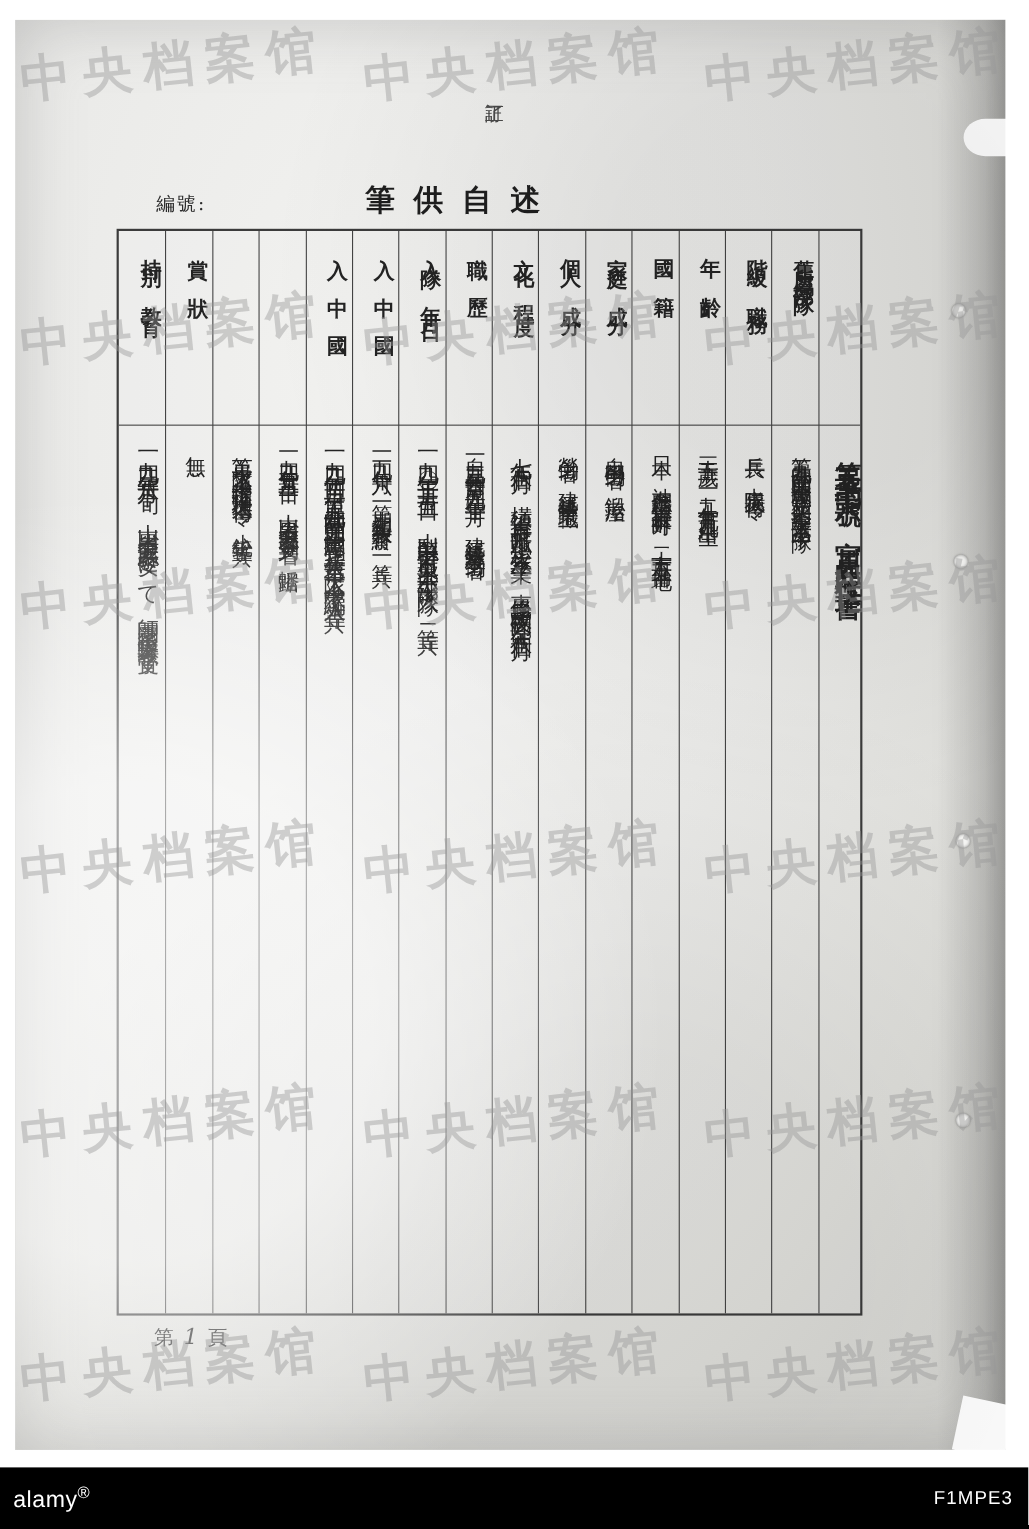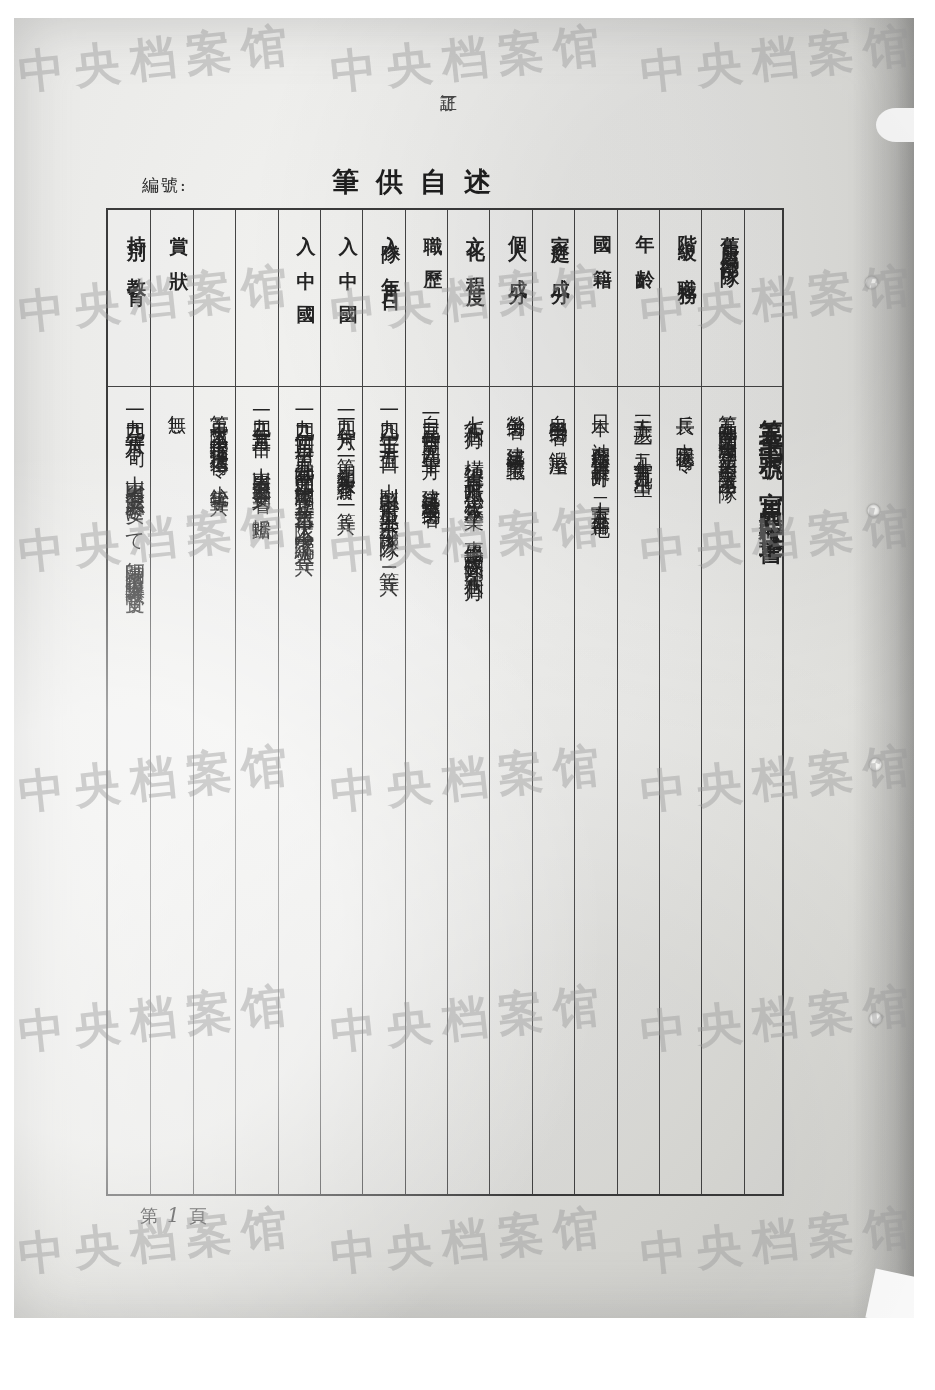--- a/index.html
+++ b/index.html
@@ -349,14 +349,20 @@
       <div class="wm" style="left: 330px; top: 748px;">中央档案馆</div>
       <div class="wm" style="left: 640px; top: 748px;">中央档案馆</div>
       <div class="wm" style="left: 18px; top: 988px;">中央档案馆</div>
       <div class="wm" style="left: 330px; top: 988px;">中央档案馆</div>
       <div class="wm" style="left: 640px; top: 988px;">中央档案馆</div>
       <div class="wm" style="left: 18px; top: 1210px;">中央档案馆</div>
       <div class="wm" style="left: 330px; top: 1210px;">中央档案馆</div>
       <div class="wm" style="left: 640px; top: 1210px;">中央档案馆</div>
     </div>
 
+  <div id="bottombar">
+    <div id="bb-left">
+      <span>alamy</span><span class="mark">®</span>
+    </div>
+    <div id="bb-right">F1MPE3</div>
+  </div>
 
 </div>
 
 </body></html>

